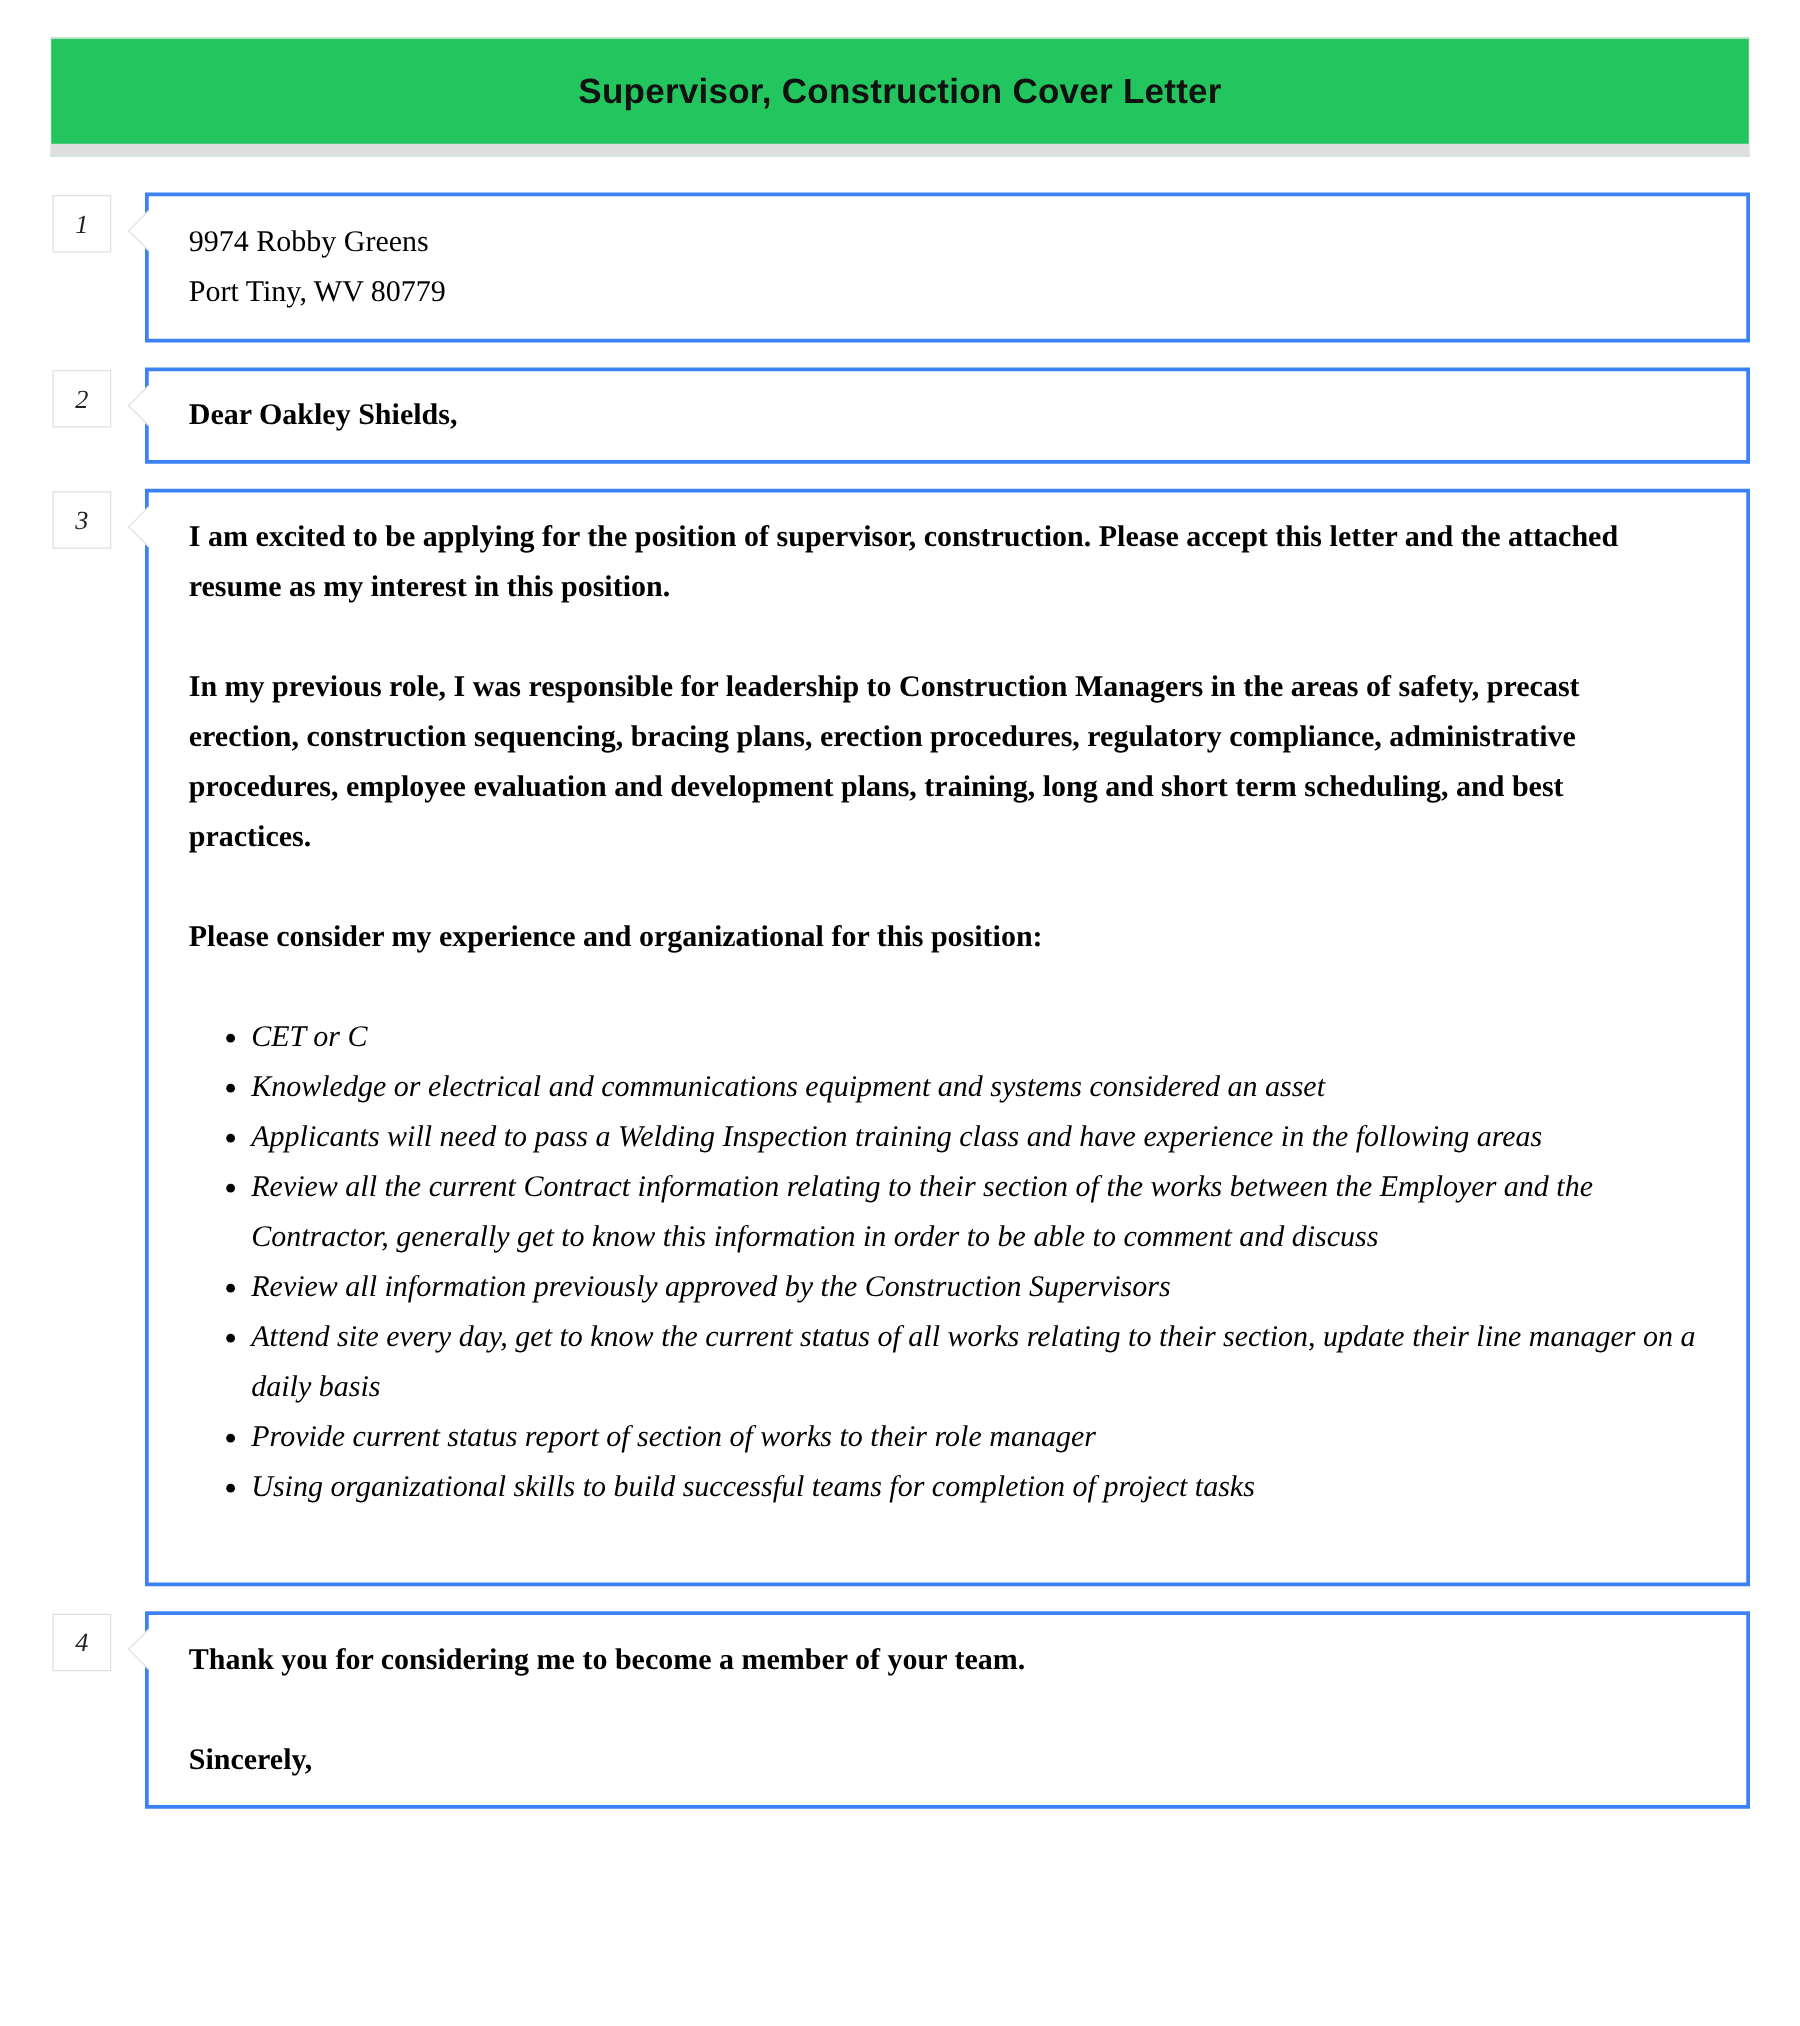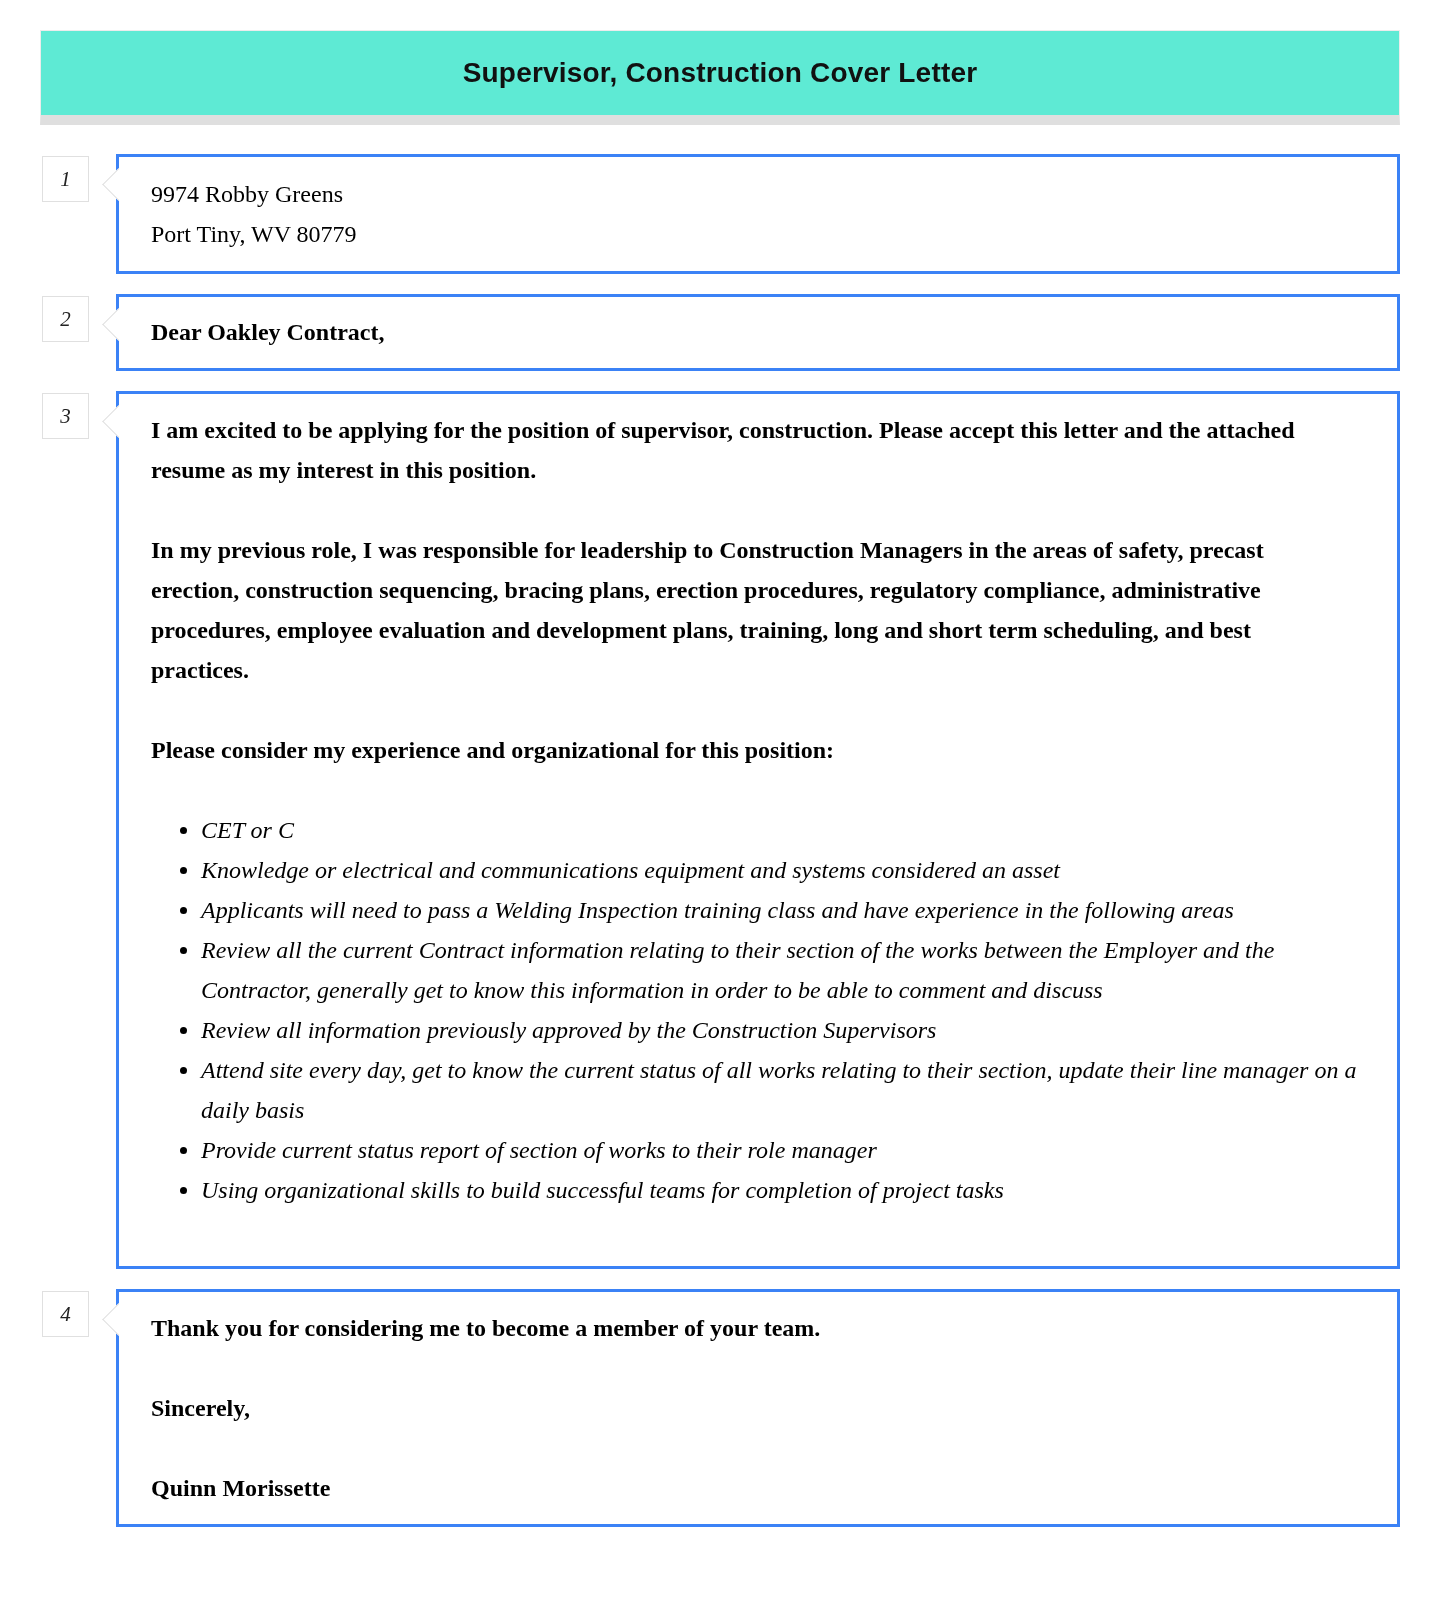--- a/index.html
+++ b/index.html
@@ -10,21 +10,21 @@
   }
   .page {
     width: 1440px;
     min-height: 1621px;
     padding: 30px 40px 40px 40px;
     background: #ffffff;
   }
 
   
   .doc-header {
-    background: #5eead4;
+    background: #22c55e;
     border: 1px solid #ececec;
     border-bottom: 10px solid #dfdfdf;
     height: 95px;
     display: flex;
     align-items: center;
     justify-content: center;
   }
   .doc-header h1 {
     font-family: "Liberation Sans", sans-serif;
     font-weight: 700;
@@ -115,21 +115,21 @@
         <div>9974 Robby Greens</div>
         <div>Port Tiny, WV 80779</div>
       </div>
     </section>
 
     <section class="row">
       <div class="badge">
         <span>2</span>
       </div>
       <div class="bubble bubble-salutation">
-        <div class="bold-line">Dear Oakley Contract,</div>
+        <div class="bold-line">Dear Oakley Shields,</div>
       </div>
     </section>
 
     <section class="row">
       <div class="badge">
         <span>3</span>
       </div>
       <div class="bubble">
         <p>I am excited to be applying for the position of supervisor, construction. Please accept this letter and the attached resume as my interest in this position.</p>
         <p>In my previous role, I was responsible for leadership to Construction Managers in the areas of safety, precast erection, construction sequencing, bracing plans, erection procedures, regulatory compliance, administrative procedures, employee evaluation and development plans, training, long and short term scheduling, and best practices.</p>
@@ -147,18 +147,17 @@
       </div>
     </section>
 
     <section class="row">
       <div class="badge">
         <span>4</span>
       </div>
       <div class="bubble">
         <p class="bold-line">Thank you for considering me to become a member of your team.</p>
         <p>Sincerely,</p>
-        <p>Quinn Morissette</p>
       </div>
     </section>
 
   </main>
 </div>
 
 </body></html>

